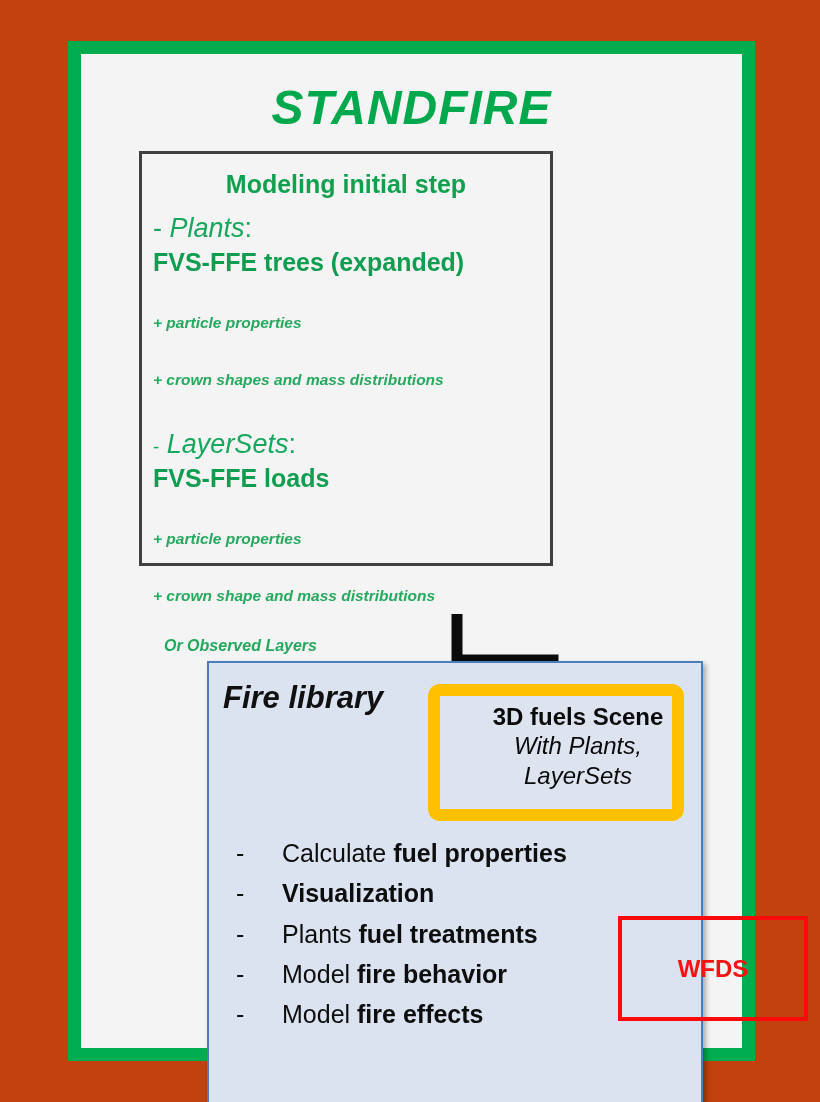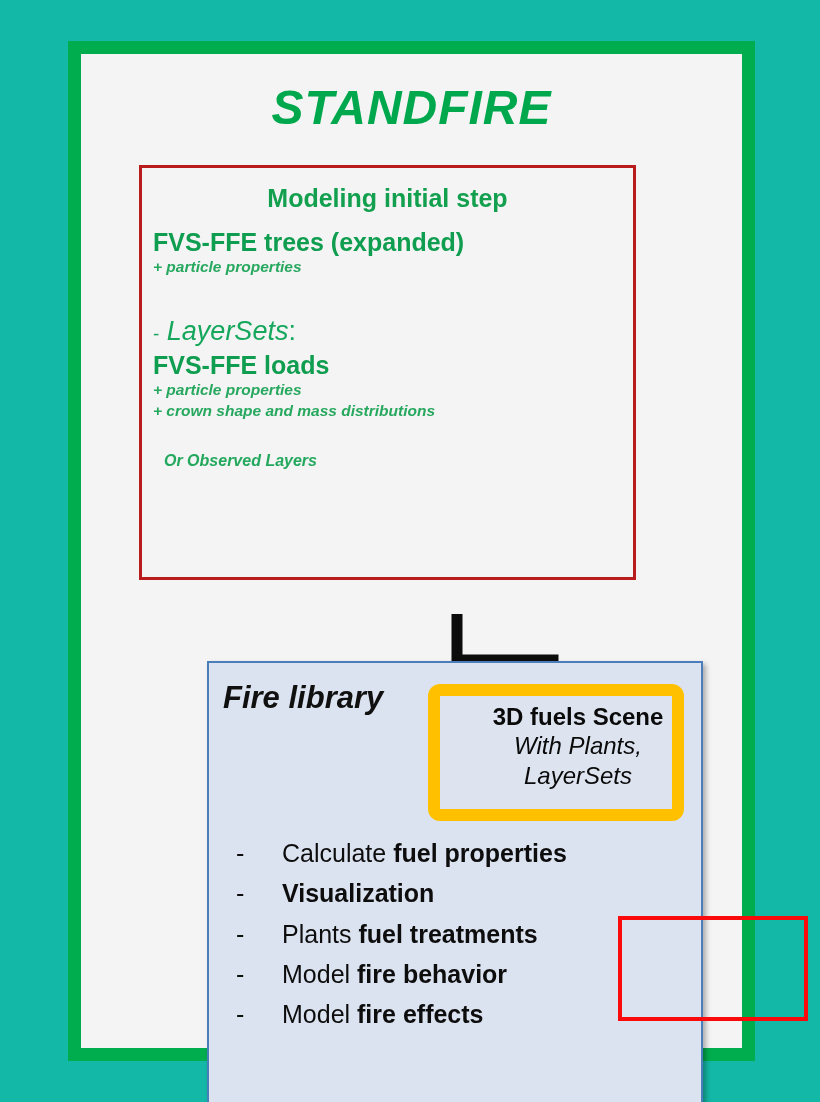--- a/index.html
+++ b/index.html
@@ -8,21 +8,21 @@
     padding: 0;
     background: #ffffff;
   }
   body {
     font-family: "Liberation Sans", sans-serif;
   }
   #canvas {
     position: relative;
     width: 820px;
     height: 1102px;
-    background: #14b8a6;
+    background: #c2410c;
     overflow: hidden;
   }
 
   
   #outer-frame {
     position: absolute;
     left: 68px;
     top: 41px;
     width: 687px;
     height: 1020px;
@@ -42,25 +42,25 @@
     font-size: 48px;
     font-weight: bold;
     font-style: italic;
     letter-spacing: 1px;
   }
 
   
   #modeling-box {
     position: absolute;
     left: 58px;
-    top: 111px;
-    width: 497px;
+    top: 97px;
+    width: 414px;
     height: 415px;
     box-sizing: border-box;
-    border: 3px solid #b91c1c;
+    border: 3px solid #404040;
     background: #f4f4f4;
     color: #16a35a;
   }
   #modeling-heading {
     text-align: center;
     font-size: 25px;
     font-weight: bold;
     margin-top: 16px;
     color: #12a04f;
   }
@@ -82,20 +82,21 @@
     color: #0f9d4f;
     line-height: 1.2;
     margin-top: 3px;
   }
   .grp-sub {
     font-size: 15.5px;
     font-style: italic;
     font-weight: bold;
     color: #27a85f;
     line-height: 1.35;
+    margin-top: 36px;
   }
   #or-observed {
     padding-left: 22px;
     font-size: 16px;
     font-style: italic;
     font-weight: bold;
     color: #23a85d;
   }
 
   
@@ -207,22 +208,24 @@
 
   <div id="outer-frame">
 
     <div id="title">STANDFIRE</div>
 
     <div id="modeling-box">
 
       <div id="modeling-heading">Modeling initial step</div>
 
       <div class="grp" style="margin-top:14px;">
+        <div class="grp-title"><span class="dash">-</span><span> Plants</span><span class="dash">:</span></div>
         <div class="grp-main">FVS-FFE trees (expanded)</div>
         <div class="grp-sub">+ particle properties</div>
+        <div class="grp-sub">+ crown shapes and mass distributions</div>
       </div>
 
       <div class="grp" style="margin-top:38px;">
         <div class="grp-title"><span class="dash" style="font-size:19px;">-</span><span> LayerSets</span><span class="dash">:</span></div>
         <div class="grp-main">FVS-FFE loads</div>
         <div class="grp-sub">+ particle properties</div>
         <div class="grp-sub">+ crown shape and mass distributions</div>
       </div>
 
       <div id="or-observed" style="margin-top:30px;">Or Observed Layers</div>
@@ -261,16 +264,17 @@
           <span><span>Model </span><span class="fl-strong">fire behavior</span></span>
         </div>
         <div class="fl-item">
           <span class="fl-dash">-</span>
           <span><span>Model </span><span class="fl-strong">fire effects</span></span>
         </div>
       </div>
     </div>
 
     <div id="firetec-box">
+      <div>WFDS</div>
     </div>
 
   </div>
 </div>
 
 </body></html>

